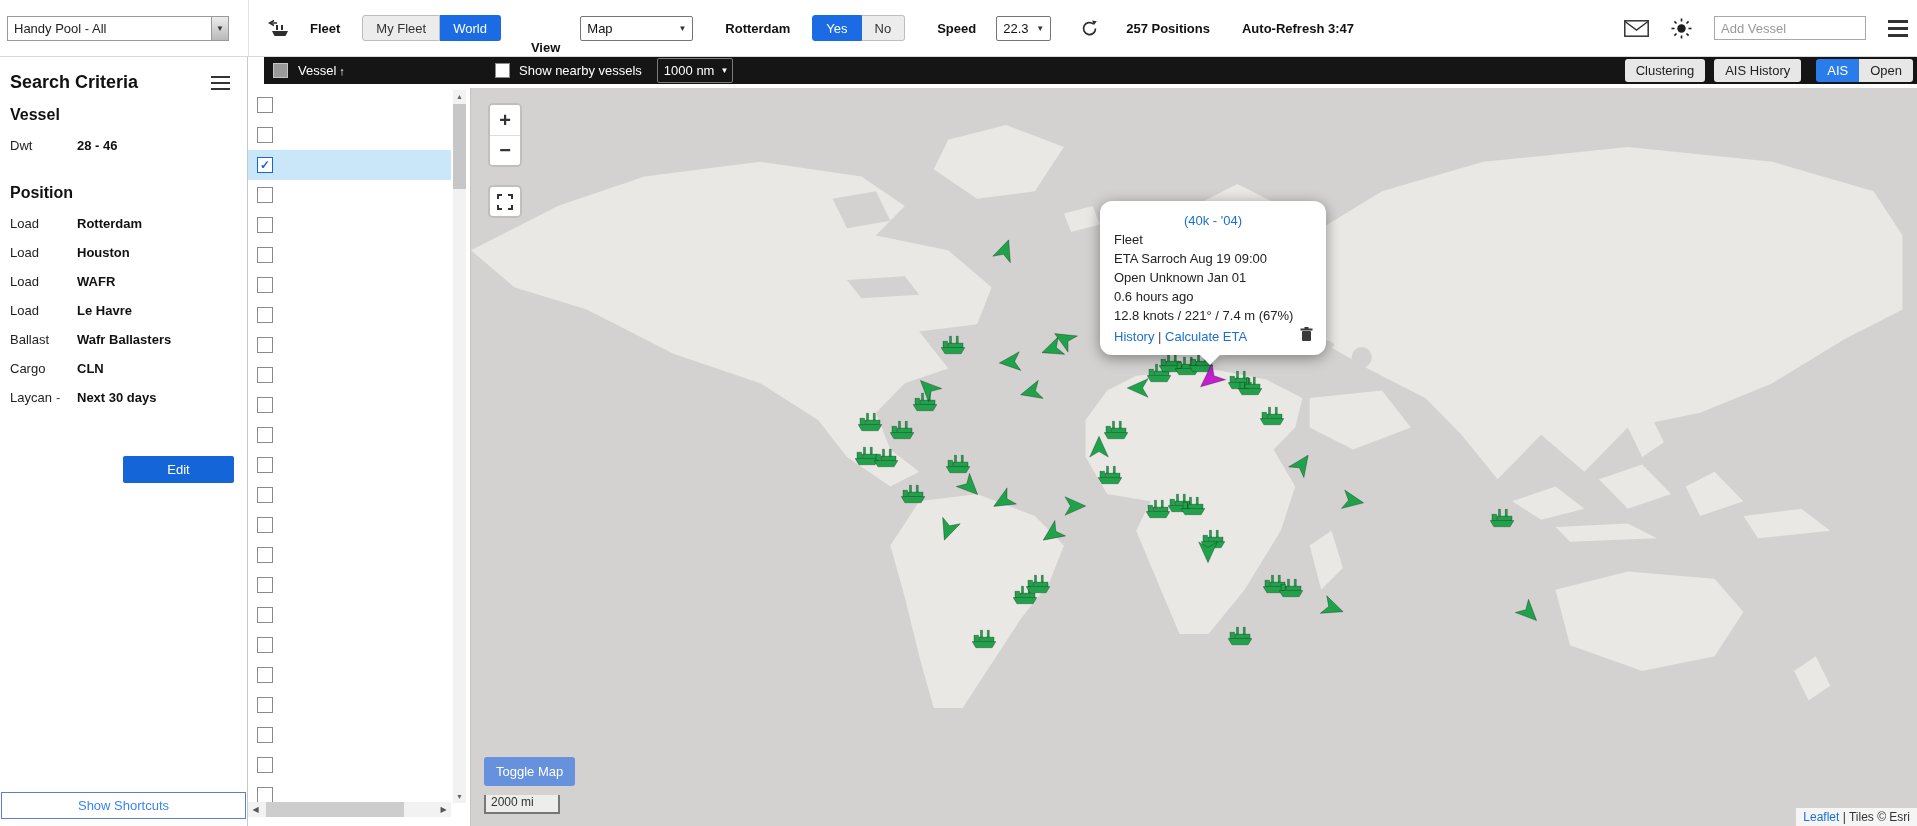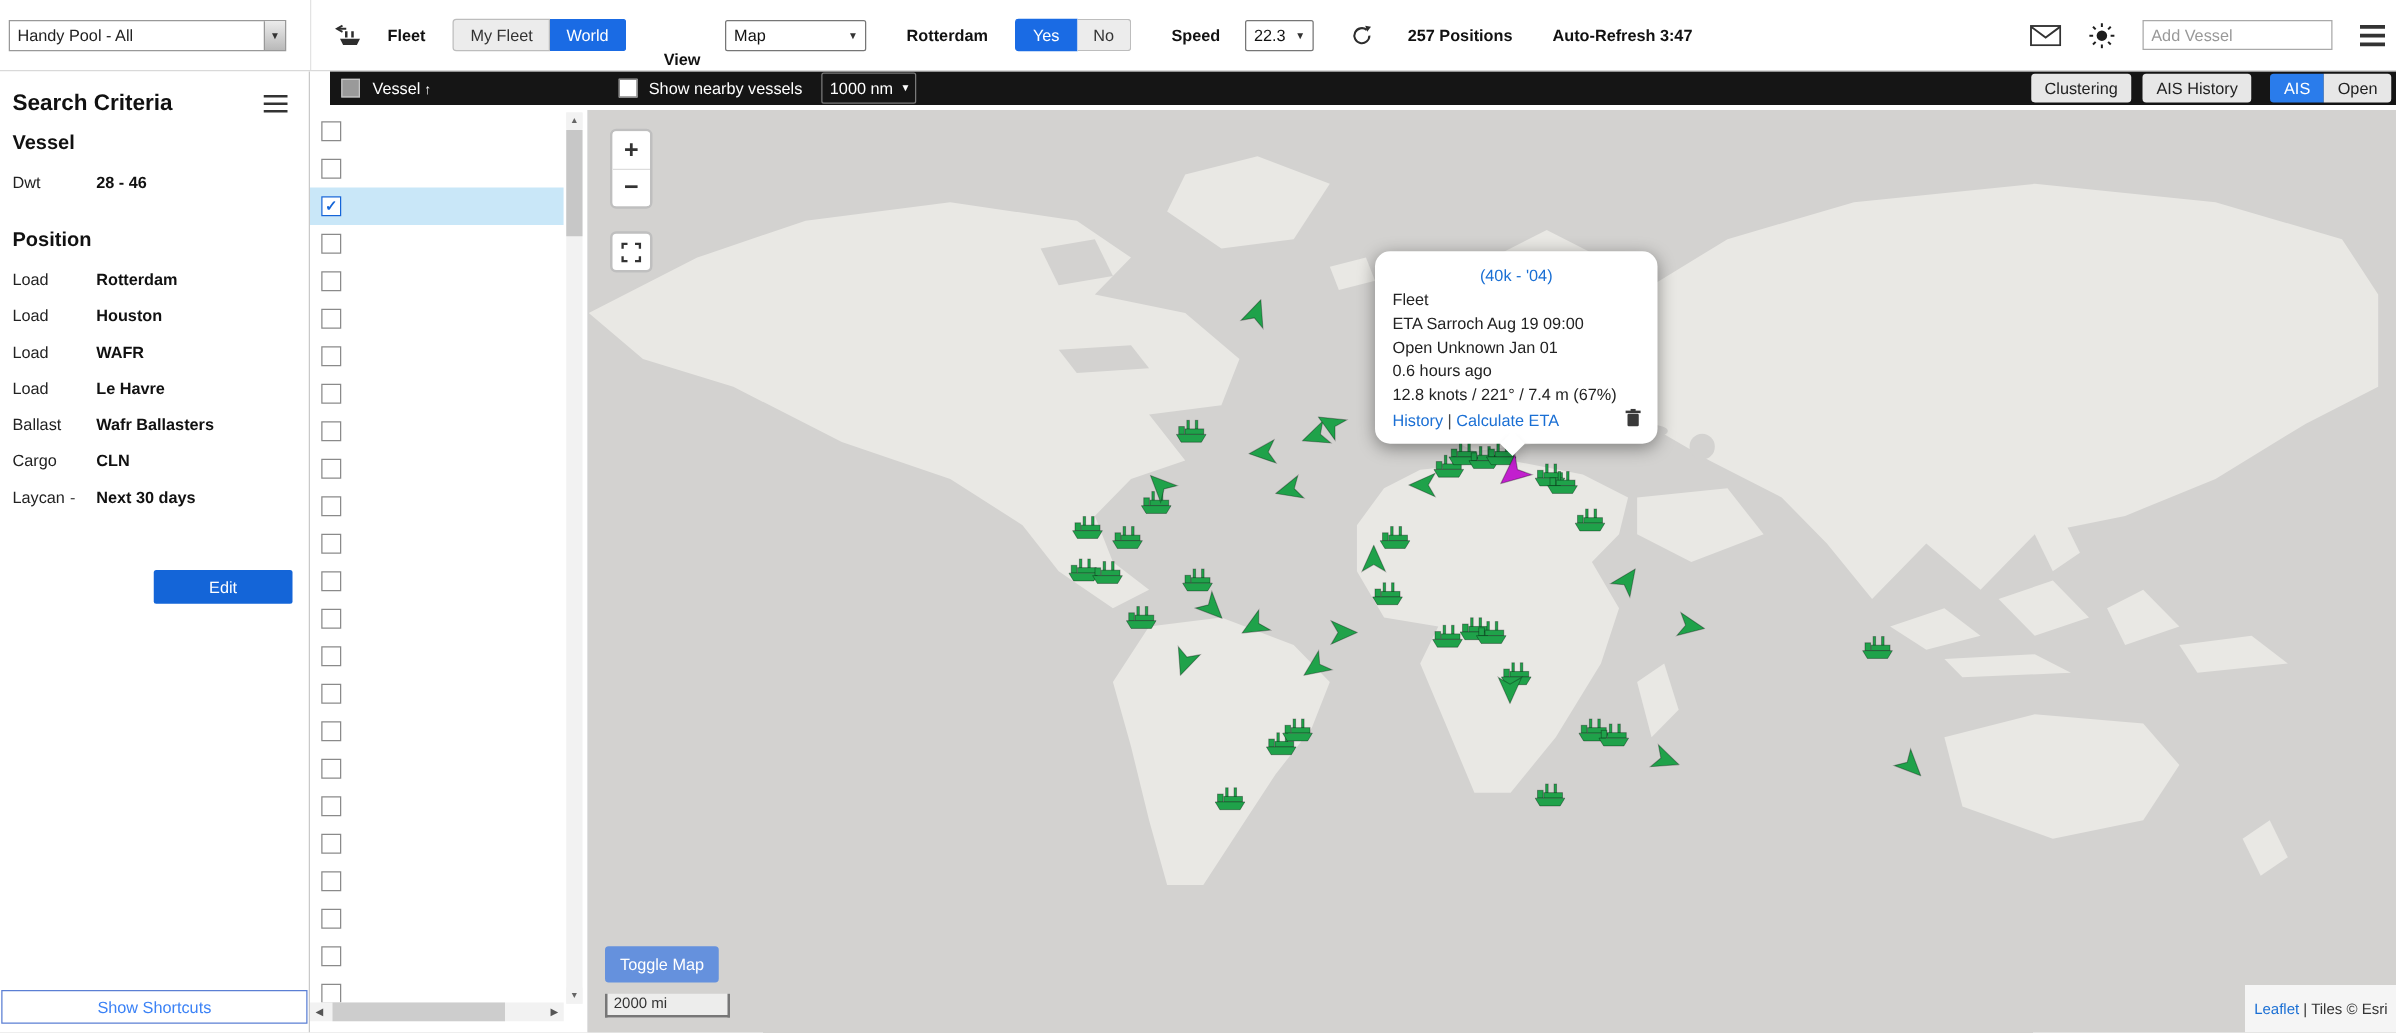--- a/index.html
+++ b/index.html
@@ -126,24 +126,24 @@
   .popup-line { margin-top:4px; line-height:15px; }
   .popup-links { margin-top:6px; position:relative; line-height:15px; }
   .popup-links a { color:#1a6fd4; cursor:pointer; }
   .popup-links .sep { color:#444; }
   .trash { position:absolute; right:-1px; top:-2px; cursor:pointer; }
   .popup-tip { position:absolute; left:103px; bottom:-7px; width:14px; height:14px; background:#fff;
                transform:rotate(45deg); box-shadow:4px 4px 8px rgba(0,0,0,0.12); }
 
   .toggle-map { position:absolute; left:13px; top:669px; height:29px; padding:0 12px; background:#6591dd; color:#fff;
                 border:none; border-radius:3px; font-size:13px; z-index:12; cursor:pointer; }
-  .scale { position:absolute; left:13px; top:707px; width:100px; height:19px; background:rgba(255,255,255,0.6);
+  .scale { position:absolute; left:13px; top:707px; width:76px; height:19px; background:rgba(255,255,255,0.6);
            border:2px solid #777; border-top:none; font-size:12px; color:#333; padding:0 5px; line-height:15px; z-index:12; }
   .attribution { position:absolute; right:0; bottom:0; background:rgba(255,255,255,0.78); font-size:12px; color:#333;
-                 padding:12px 7px; z-index:12; }
+                 padding:2px 7px; z-index:12; }
   .attribution a { color:#1a6fd4; }
 </style>
 </head>
 <body>
 
 <svg width="0" height="0" style="position:absolute" aria-hidden="true">
   <defs>
     <symbol id="icon-ship" viewBox="0 0 20 16">
       <g fill="currentColor" stroke="rgba(0,0,0,0.35)" stroke-width="0.6">
         <rect x="7.2" y="1" width="1.6" height="6"></rect>

